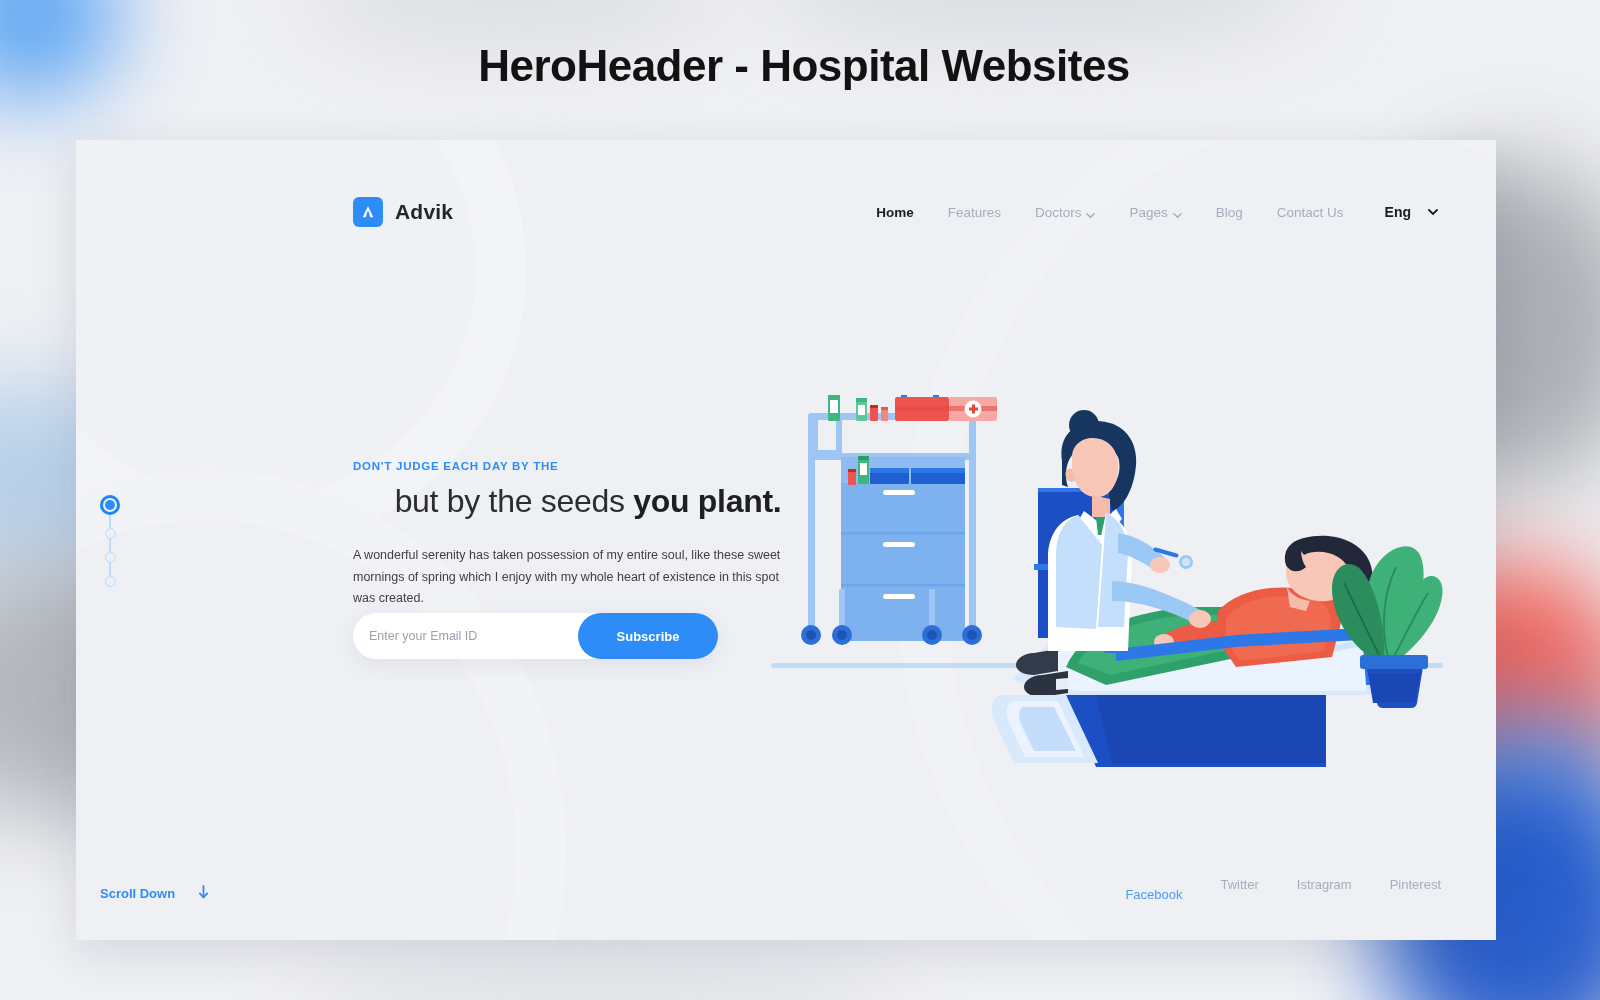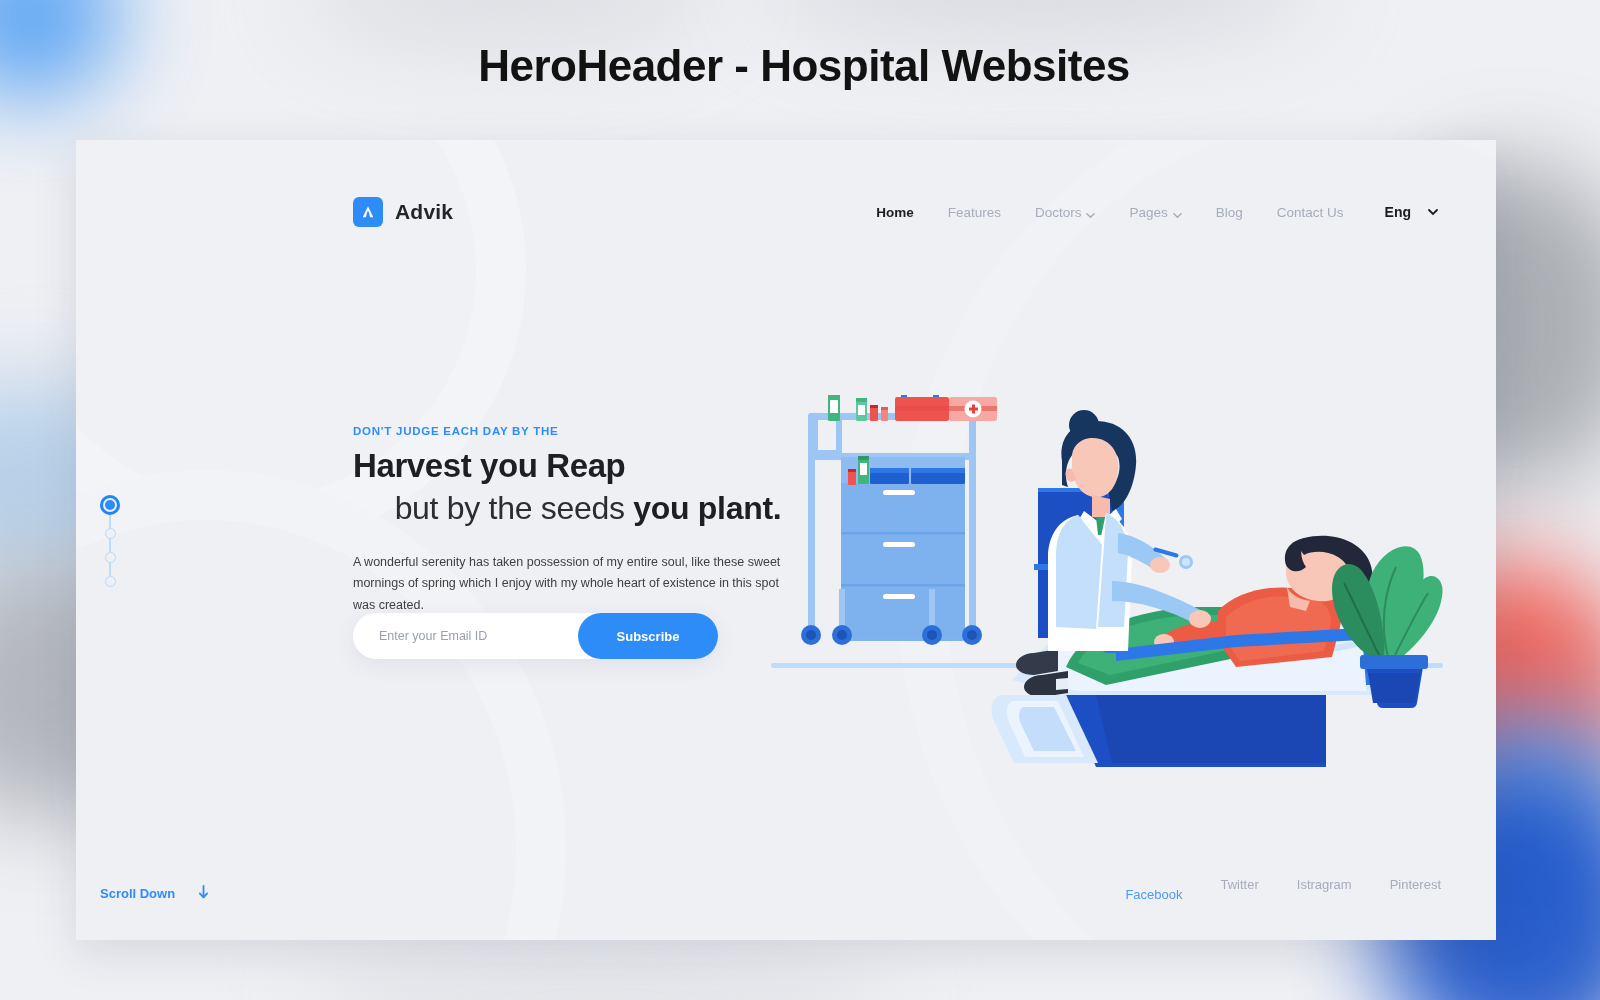--- a/index.html
+++ b/index.html
@@ -90,40 +90,40 @@
   .dot-line { width:1.5px; height:13px; background:#bcdcfb; }
   .dot {
     width:11px; height:11px; border-radius:50%;
     border:1.5px solid #b7d9fb; background:#eff0f4;
   }
 
   
   .hero-copy { position:absolute; left:277px; top:285px; width:470px; z-index:10; }
   .eyebrow {
     font-size:11.5px; font-weight:bold; color:#2d8cf8;
-    letter-spacing:.75px; margin-bottom:9px;
+    letter-spacing:.75px; margin-bottom:9px;margin-top:35px;
   }
   .h-line1 { font-size:33px; font-weight:bold; color:#1d1f25; letter-spacing:-.4px; line-height:1.2; }
   .h-line2 { font-size:32px; font-weight:300; color:#2b2d33; letter-spacing:-.3px; line-height:1.25; margin-top:2px;text-align:center; }
   .h-line2 b { font-weight:bold; color:#1d1f25; }
   .hero-para {
     margin-top:24px; font-size:12.5px; line-height:1.72; color:#404040;
     width:445px;
   }
 
   
   .sub-form {
     position:absolute; left:277px; top:473px; width:365px; height:46px;
     background:#ffffff; border-radius:24px; display:flex; align-items:center;
     box-shadow:0 6px 22px rgba(45,60,100,.08); z-index:10;
   }
   .sub-input {
     flex:1; border:0; outline:0; background:transparent;
     font-family:"Liberation Sans", sans-serif; font-size:12.5px;
-    color:#555b66; padding-left:26px;
+    color:#555b66; padding-left:16px;
   }
   .sub-input::placeholder { color:#9aa0ac; }
   .sub-btn {
     width:140px; height:46px; border:0; border-radius:24px; cursor:pointer;
     background:#2d8cf8; color:#fff; font-size:13px; font-weight:bold;
     font-family:"Liberation Sans", sans-serif;
   }
 
   
   .scroll-down {
@@ -227,21 +227,20 @@
     <div class="dot-line"></div>
     <div class="dot"></div>
     <div class="dot-line"></div>
     <div class="dot"></div>
     <div class="dot-line"></div>
     <div class="dot"></div>
   </div>
 
   <div class="hero-copy">
     <div class="eyebrow">DON'T JUDGE EACH DAY BY THE</div>
-    <div class="h-line1">Harvest you Reap</div>
     <div class="h-line2"><span>but by the seeds </span><b>you plant.</b></div>
     <div class="hero-para">A wonderful serenity has taken possession of my entire soul, like these sweet mornings of spring which I enjoy with my whole heart of existence in this spot was created.</div>
   </div>
 
   <div class="sub-form">
     <input class="sub-input" type="text" placeholder="Enter your Email ID" style="">
     <button class="sub-btn">Subscribe</button>
   </div>
 
   <div class="illus">

